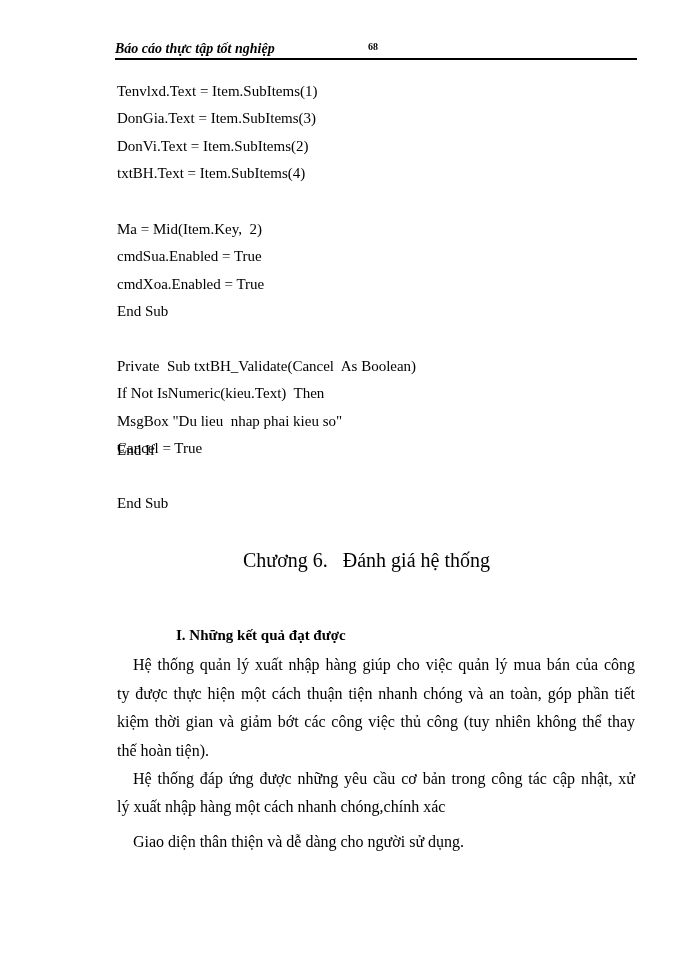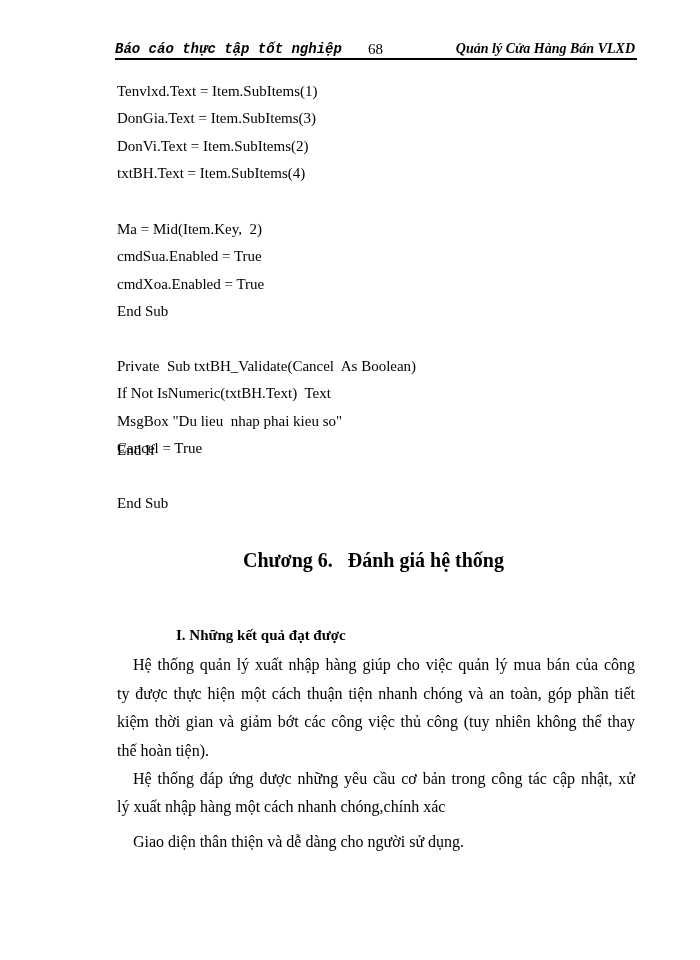--- a/index.html
+++ b/index.html
@@ -23,49 +23,48 @@
       height: 18px;
       border-bottom: 2px solid #000;
       font-style: italic;
       font-weight: bold;
       font-size: 14px;
     }
     .header .left {
       position: absolute;
       left: 0;
       top: 1px;
-      font-family: Liberation Mono, monospace;
     }
     .header .page {
       position: absolute;
       left: 253px;
       top: 1px;
       font-style: normal;
-      font-weight: normal;
-      font-size: 15px;
+      font-weight: bold;
+      font-size: 10px;
     }
     .header .right {
       position: absolute;
       right: 2px;
       top: 1px;
     }
     .code-line {
       position: absolute;
       left: 117px;
       font-size: 15px;
       line-height: 20px;
       white-space: pre;
       text-align: center;
     }
     .chapter-title {
       position: absolute;
       left: 243px;
       top: 549px;
       font-size: 20px;
-      font-weight: bold;
+      font-weight: normal;
       white-space: pre;
     }
     .section-heading {
       position: absolute;
       left: 136px;
       top: 627px;
       font-size: 15px;
       font-weight: bold;
       margin-left: 40px;
     }
@@ -85,35 +84,34 @@
       left: 133px;
       width: 502px;
     }
   </style>
 </head>
 <body>
 
 <div class="header">
   <span class="left">Báo cáo thực tập  tốt nghiệp</span>
   <span class="page">68</span>
-  <span class="right">Quản lý Cửa Hàng Bán VLXD</span>
 </div>
 
 <div class="code-line" style="top:81px">Tenvlxd.Text = Item.SubItems(1)</div>
 <div class="code-line" style="top:108px">DonGia.Text = Item.SubItems(3)</div>
 <div class="code-line" style="top:136px">DonVi.Text = Item.SubItems(2)</div>
 <div class="code-line" style="top:163px">txtBH.Text = Item.SubItems(4)</div>
 
 <div class="code-line" style="top:219px">Ma = Mid(Item.Key,  2)</div>
 <div class="code-line" style="top:246px">cmdSua.Enabled = True</div>
 <div class="code-line" style="top:274px">cmdXoa.Enabled = True</div>
 <div class="code-line" style="top:301px">End Sub</div>
 
 <div class="code-line" style="top:356px">Private  Sub txtBH_Validate(Cancel  As Boolean)</div>
-<div class="code-line" style="top:383px">If Not IsNumeric(txtBH.Text)  Text</div>
+<div class="code-line" style="top:383px">If Not IsNumeric(kieu.Text)  Then</div>
 <div class="code-line" style="top:411px">MsgBox "Du lieu  nhap phai kieu so"</div>
 <div class="code-line" style="top:438px">Cancel = True</div>
 <div class="code-line" style="top:440px">End If</div>
 <div class="code-line" style="top:493px">End Sub</div>
 
 <div class="chapter-title">Chương 6.   Đánh giá hệ thống</div>
 
 <div class="section-heading">I. Những kết quả đạt được</div>
 
 <div class="para-line indent justify" style="top:655px">Hệ thống quản lý xuất nhập hàng giúp cho việc quản lý mua bán của công</div>

